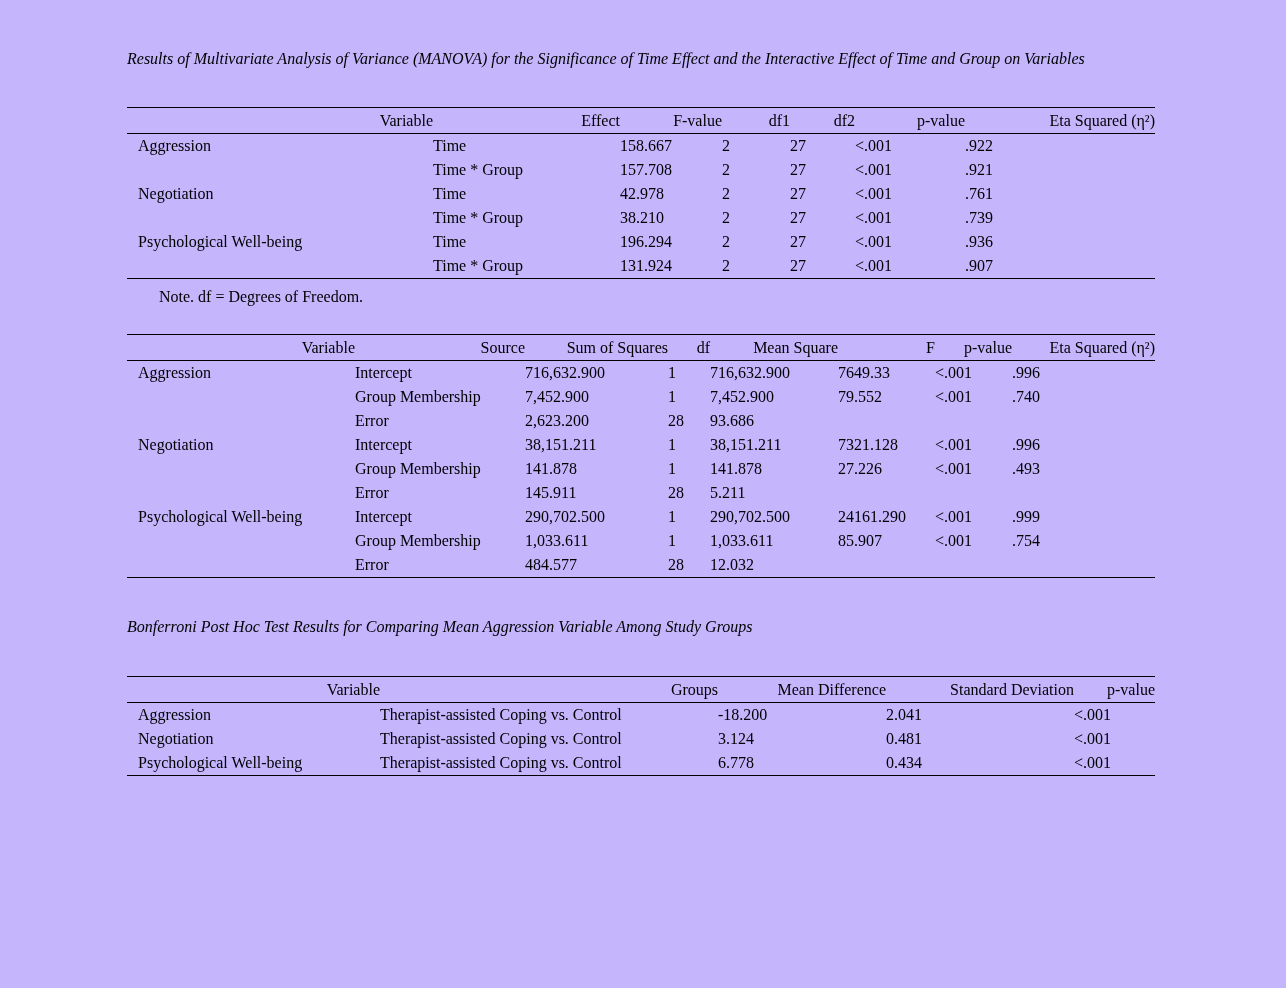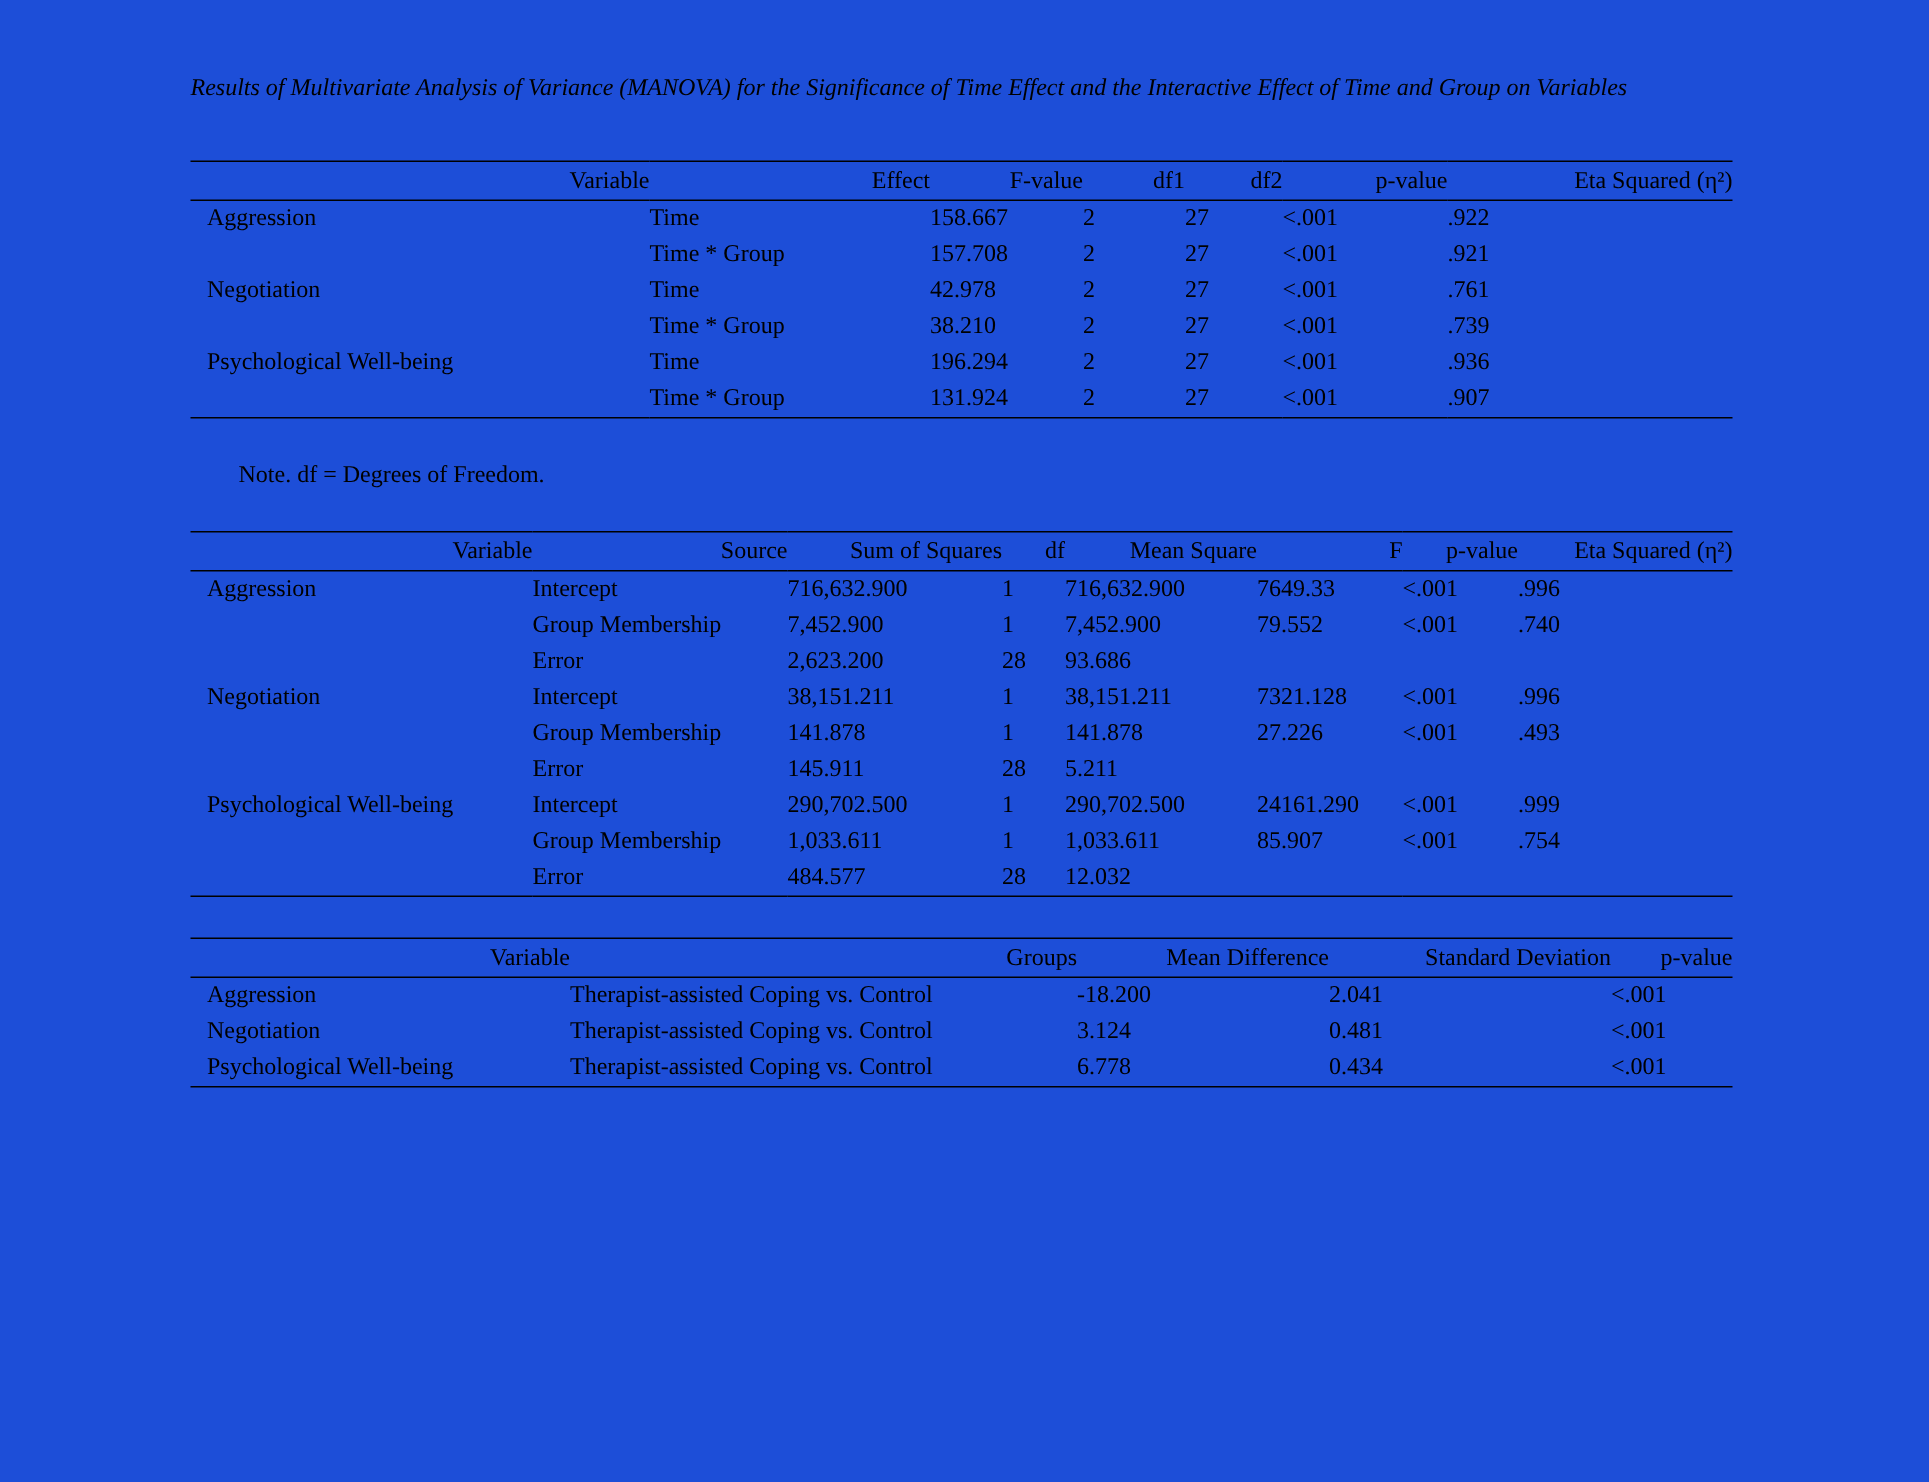--- a/index.html
+++ b/index.html
@@ -4,21 +4,21 @@
 <style>
   html, body {
     margin: 0;
     padding: 0;
     background: #ffffff;
   }
   .page {
     position: relative;
     width: 1286px;
     height: 988px;
-    background: #1d4ed8;
+    background: #c4b5fd;
     color: #000000;
     font-family: "Liberation Serif", "DejaVu Serif", serif;
     font-size: 16px;
     overflow: hidden;
   }
   .content {
     position: absolute;
     left: 127px;
     top: 0;
     width: 1028px;
@@ -54,21 +54,21 @@
   tbody td {
     height: 24px;
     padding: 0;
     text-align: left;
     vertical-align: middle;
     white-space: nowrap;
     overflow: visible;
   }
   th:first-child, td:first-child { padding-left: 11px; }
   .note {
-    margin: 28px 0 0 0;
+    margin: 8px 0 0 0;
     padding-left: 32px;
     line-height: 20px;
   }
 </style>
 </head>
 <body>
 
 <div class="page">
   <div class="content">
 
@@ -266,20 +266,21 @@
             <td>484.577</td>
             <td>28</td>
             <td>12.032</td>
             <td></td>
             <td></td>
             <td></td>
           </tr>
         </tbody>
     </table>
 
+    <p class="caption caption-3">Bonferroni Post Hoc Test Results for Comparing Mean Aggression Variable Among Study Groups</p>
 
     <table class="tbl-3">
       <colgroup>
         <col style="width:253px">
           <col style="width:338px">
           <col style="width:168px">
         <col style="width:188px">
           <col style="width:81px">
       </colgroup>
       <thead>

